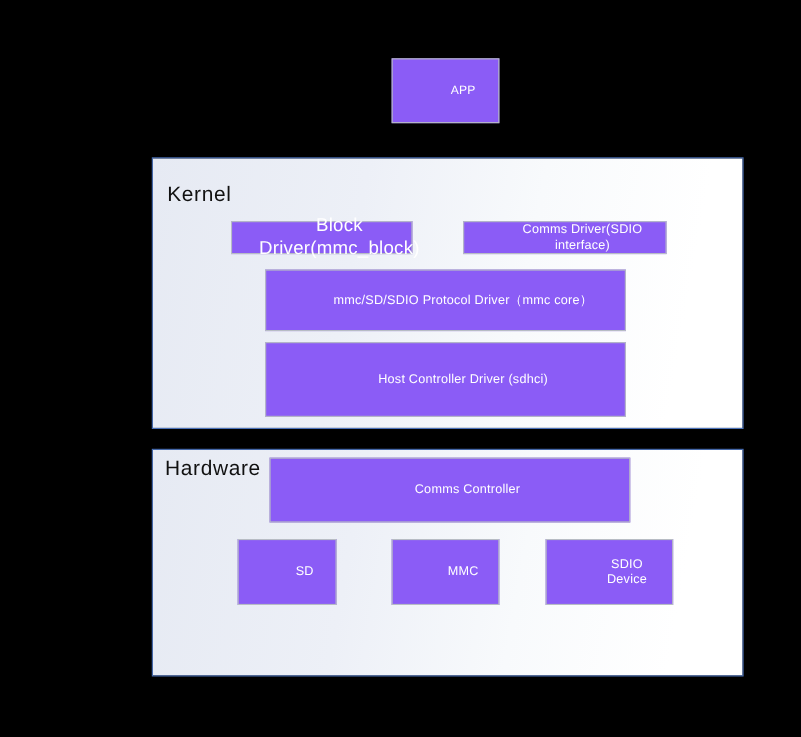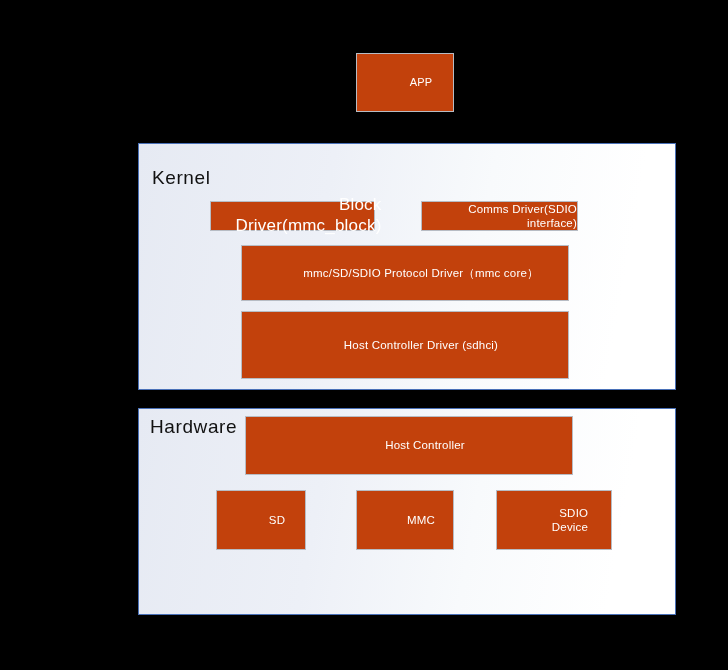--- a/index.html
+++ b/index.html
@@ -12,27 +12,27 @@
     height: 670px;
     position: relative;
     overflow: hidden;
     font-family: "Liberation Sans", sans-serif;
   }
 
   
   .box {
     position: absolute;
     box-sizing: border-box;
-    background: #c2410c;
+    background: #8b5cf6;
     border: 1px solid #B7BCC4;
     color: #FFFFFF;
     display: flex;
     align-items: center;
     justify-content: center;
-    text-align: right;
+    text-align: center;
     line-height: 1.22;
     letter-spacing: 0.2px;
     font-weight: 400;
     white-space: pre-line;
     padding-left: 32px;
   }
 
   
   .panel {
     position: absolute;
@@ -47,21 +47,21 @@
     letter-spacing: 0.6px;
     white-space: nowrap;
   }
 
   
   #app-box          { left: 356px; top: 53px;  width: 98px;  height: 59px; font-size: 11px; }
 
   #kernel-panel     { left: 138px; top: 143px; width: 538px; height: 247px; }
   #kernel-label     { left: 152px; top: 167px; }
   #block-driver     { left: 210px; top: 201px; width: 165px; height: 30px; font-size: 17px; }
-  #comms-driver     { left: 421px; top: 201px; width: 157px; height: 30px; font-size: 11.5px; }
+  #comms-driver     { left: 421px; top: 201px; width: 185px; height: 30px; font-size: 11.5px; }
   #protocol-driver  { left: 241px; top: 245px; width: 328px; height: 56px; font-size: 11.5px; }
   #sdhci-driver     { left: 241px; top: 311px; width: 328px; height: 68px; font-size: 11.5px; }
 
   #hardware-panel   { left: 138px; top: 408px; width: 538px; height: 207px; }
   #hardware-label   { left: 150px; top: 416px; }
   #host-controller  { left: 245px; top: 416px; width: 328px; height: 59px; font-size: 11.5px; }
   #sd-box           { left: 216px; top: 490px; width: 90px;  height: 60px; font-size: 11.5px; }
   #mmc-box          { left: 356px; top: 490px; width: 98px;  height: 60px; font-size: 11.5px; }
   #sdio-device-box  { left: 496px; top: 490px; width: 116px;  height: 60px; font-size: 11.5px; }
 </style>
@@ -79,20 +79,20 @@
 <div class="box" id="comms-driver">Comms Driver(SDIO interface)</div>
 
 <div class="box" id="protocol-driver">mmc/SD/SDIO Protocol Driver（mmc core）</div>
 
 <div class="box" id="sdhci-driver">Host Controller Driver (sdhci)</div>
 
 <div class="panel" id="hardware-panel">
 </div>
 <div class="panel-label" id="hardware-label">Hardware</div>
 
-<div class="box" id="host-controller">Host Controller</div>
+<div class="box" id="host-controller">Comms Controller</div>
 
 <div class="box" id="sd-box">SD</div>
 
 <div class="box" id="mmc-box">MMC</div>
 
 <div class="box" id="sdio-device-box">SDIO
 Device</div>
 
 </body></html>

